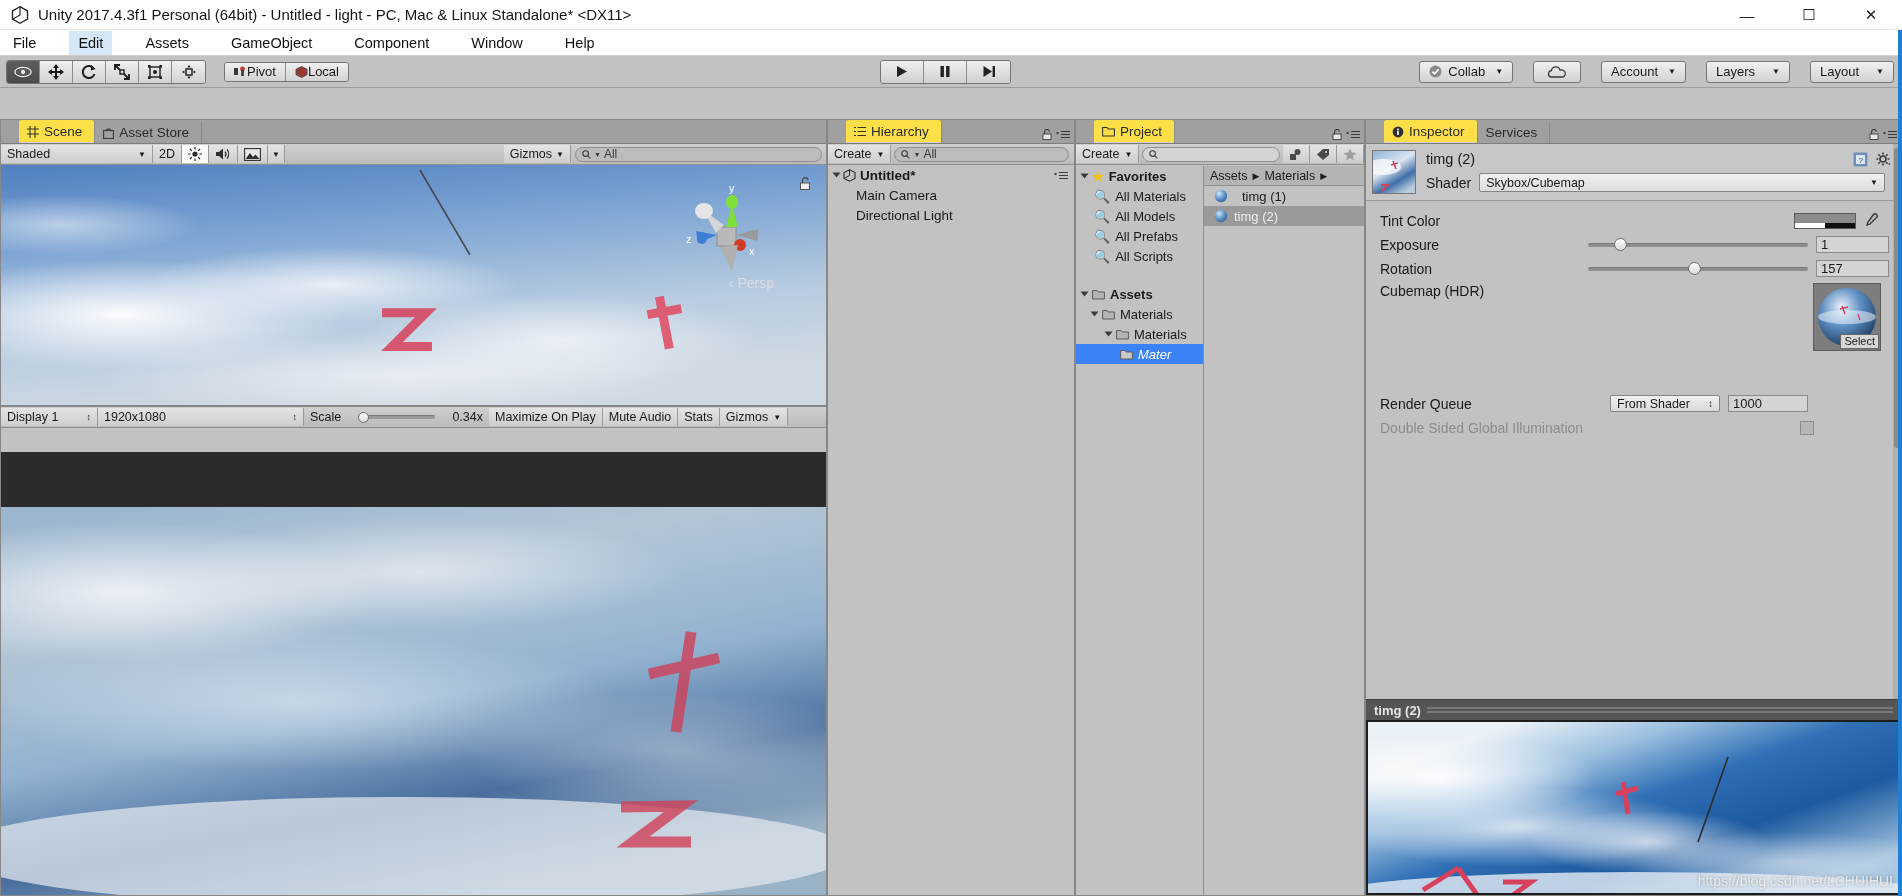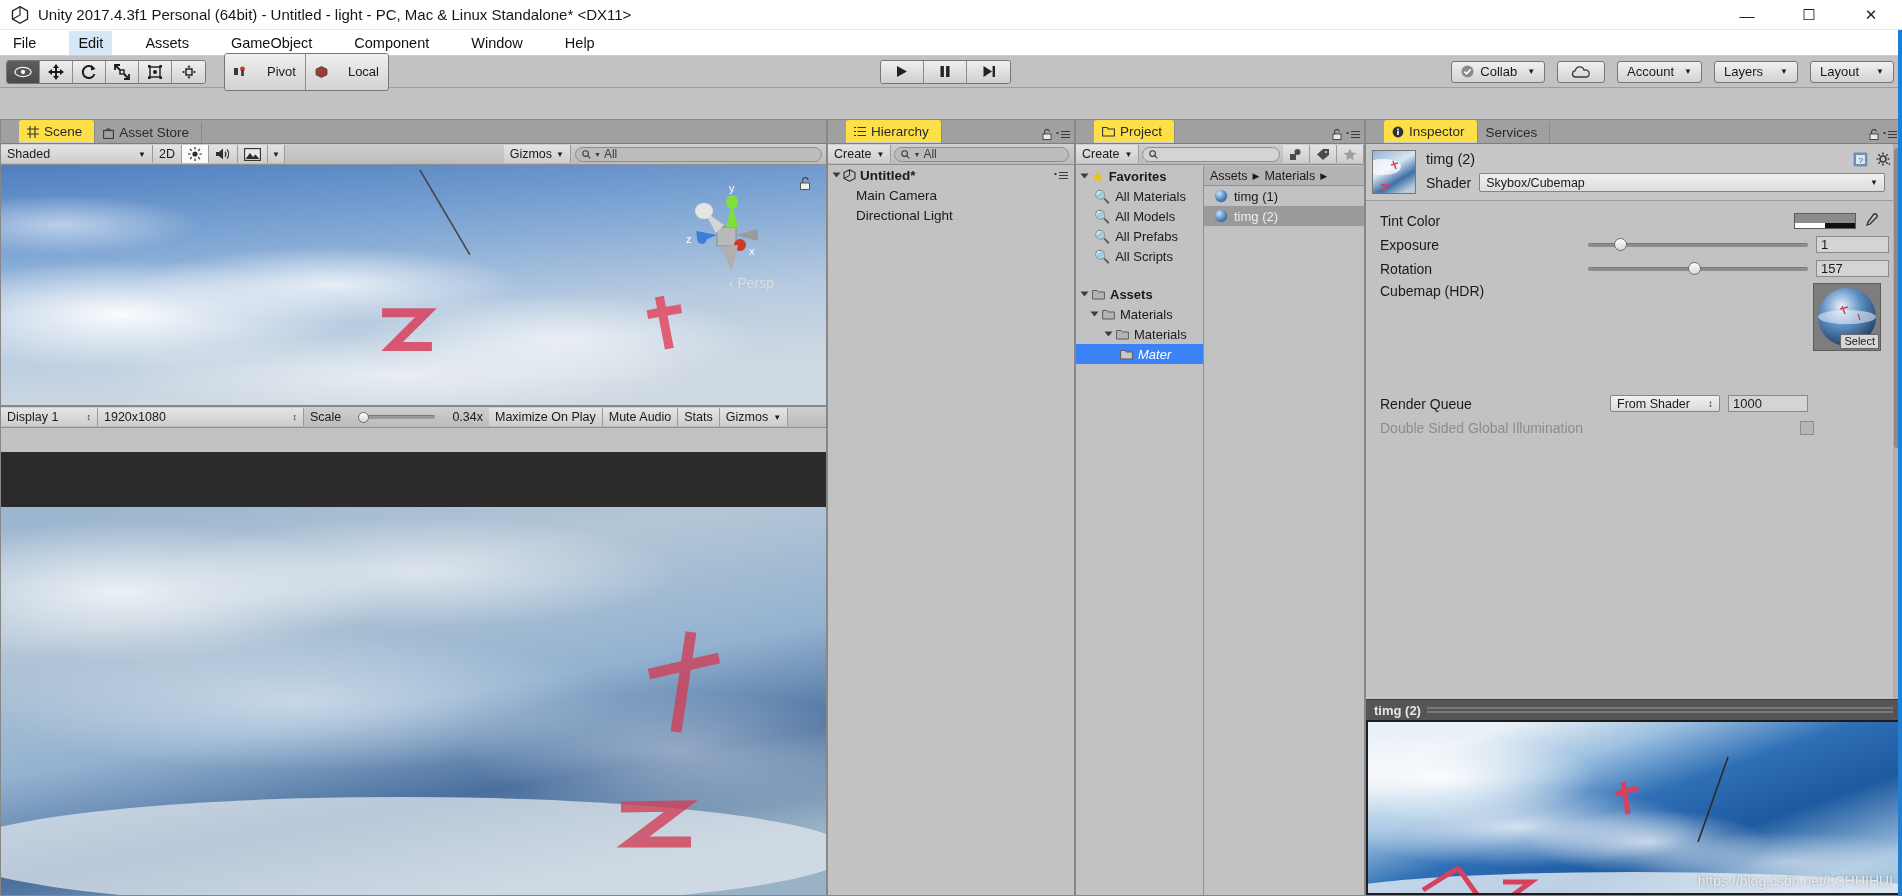--- a/index.html
+++ b/index.html
@@ -35,30 +35,30 @@
      border-bottom:1px solid #9d9d9d; }
   .btngrp { display:flex; margin-left:6px; border:1px solid #767676; border-radius:3px; overflow:hidden;
      box-shadow:0 1px 0 rgba(255,255,255,.45) inset; }
   .tbtn { width:33px; height:22px; background:linear-gradient(#f0f0f0,#d2d2d2); display:flex;
      align-items:center; justify-content:center; border-right:1px solid #8d8d8d; }
   .tbtn:last-child{border-right:none;}
   .tbtn.sel { background:linear-gradient(#5e5e5e,#4a4a4a); }
   .tbtn svg { display:block; }
 
   .pivgrp { display:flex; margin-left:18px; border:1px solid #767676; border-radius:3px; overflow:hidden; }
-  .pivbtn { height:36px; padding:0 9px; background:linear-gradient(#f0f0f0,#d2d2d2);
-     display:flex; align-items:center; gap:20px; font-size:13px; border-right:1px solid #8d8d8d;}
+  .pivbtn { height:18px; padding:0 9px; background:linear-gradient(#f0f0f0,#d2d2d2);
+     display:flex; align-items:center; gap:0; font-size:13px; border-right:1px solid #8d8d8d;}
   .pivbtn:last-child{border-right:none;}
 
   .playgrp { position:absolute; left:880px; display:flex; border:1px solid #767676; border-radius:3px; overflow:hidden;}
   .playbtn { width:43px; height:22px; background:linear-gradient(#f0f0f0,#cfcfcf); display:flex;
      align-items:center; justify-content:center; border-right:1px solid #8d8d8d; }
   .playbtn:last-child{border-right:none;}
 
-  .rightgrp { position:absolute; right:8px; display:flex; align-items:center; gap:12px;padding-left:48px; }
+  .rightgrp { position:absolute; right:8px; display:flex; align-items:center; gap:20px;padding-left:48px; }
   .ubtn { height:22px; padding:0 9px; background:linear-gradient(#f0f0f0,#d2d2d2); border:1px solid #767676;
      border-radius:3px; display:flex; align-items:center; gap:6px; font-size:13px; }
   .ubtn .caret { font-size:8px; margin-left:4px; }
   .ubtn.wide { min-width:84px; justify-content:space-between; }
 
   
   .dock { position:absolute; top:119px; left:0; right:0; bottom:0; background:#8e8e8e; }
 
   .panel { position:absolute; background:#c2c2c2; border:1px solid #878787; }
   .tabrow { height:24px; background:#a0a0a0; display:flex; align-items:flex-end; position:relative;
@@ -655,21 +655,21 @@
           </div>
         </div>
 
         <div class="projright">
           <div class="crumb">
             <span>Assets</span>
             <span style="font-size:9px;">▶</span>
             <span>Materials</span>
             <span style="font-size:9px;">▶</span>
           </div>
-          <div class="prow" style="padding-left:10px;gap:6px;">
+          <div class="prow" style="padding-left:10px;gap:14px;">
             <svg width="14" height="14" viewBox="0 0 14 14">
                 <defs>
                   <radialGradient id="ms1" cx=".35" cy=".3" r=".8">
                     <stop offset="0%" stop-color="#cfe4f5"></stop>
                     <stop offset="55%" stop-color="#5d94c8"></stop>
                     <stop offset="100%" stop-color="#2d5c91"></stop>
                   </radialGradient>
                 </defs>
                 <circle cx="7" cy="7" r="6.2" fill="url(#ms1)"></circle>
               </svg>

